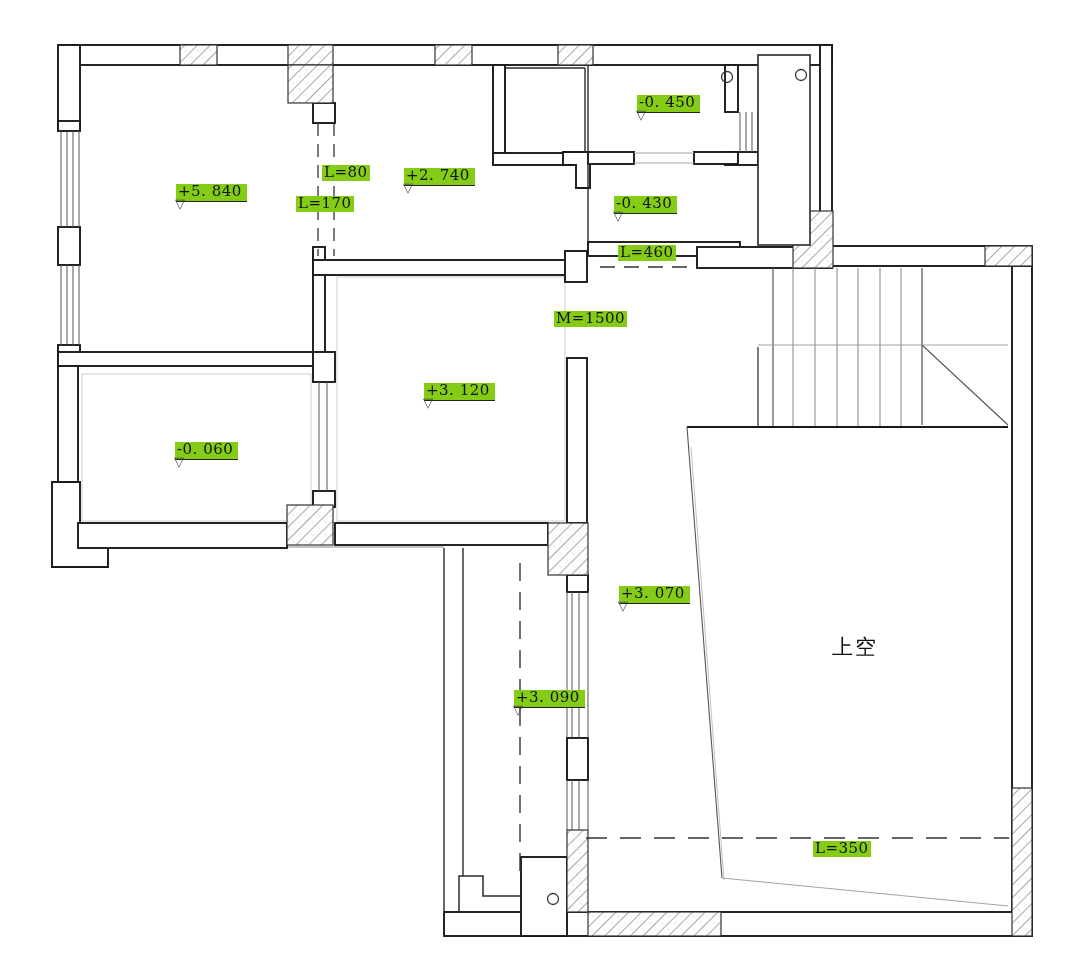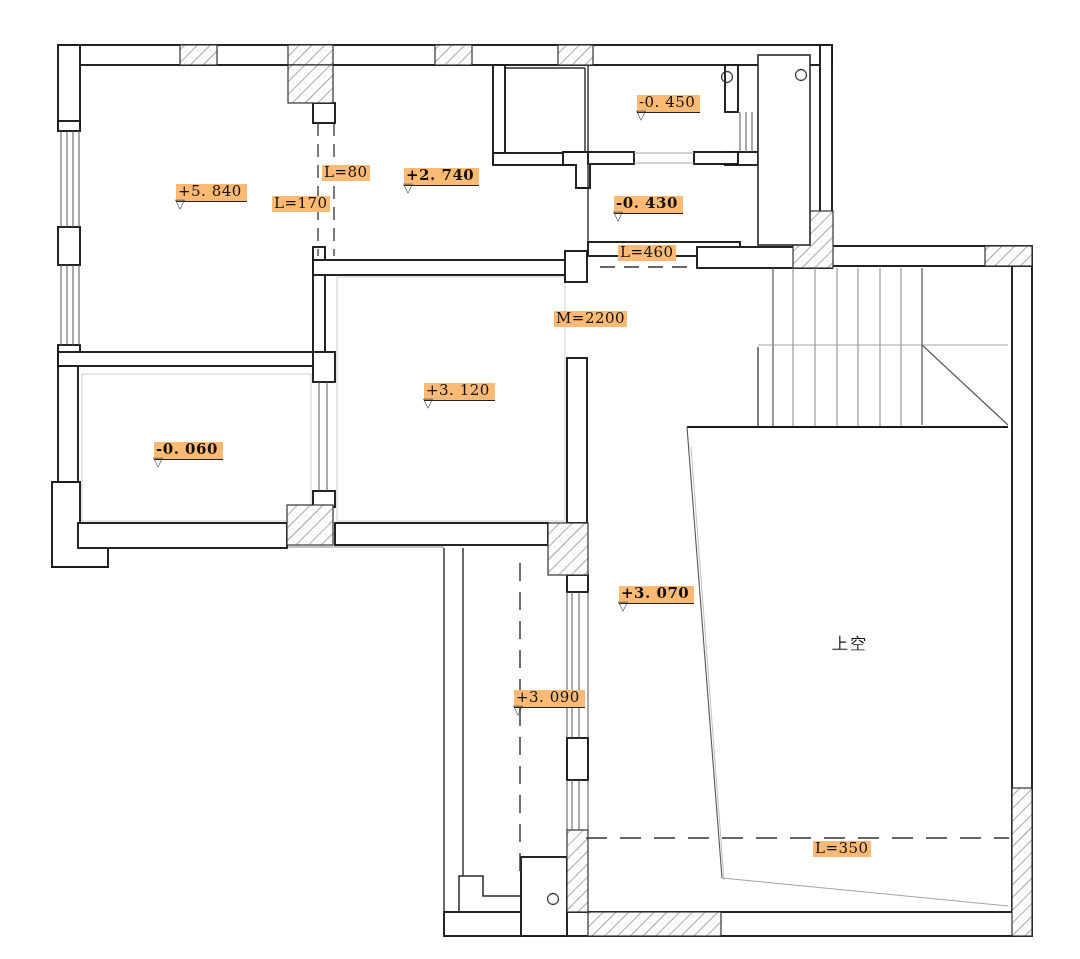--- a/index.html
+++ b/index.html
@@ -3,30 +3,30 @@
 <meta charset="utf-8">
 <style>
   html,body{margin:0;padding:0;background:#fff;}
   #stage{
     position:relative;width:1080px;height:959px;background:#fff;overflow:hidden;
     font-family:"DejaVu Serif","Liberation Serif",serif;
   }
   #plan-svg{position:absolute;left:0;top:0;}
   .lbl{
     position:absolute;white-space:nowrap;color:#111;font-size:15px;
-    background:#fdba74;line-height:1.05;letter-spacing:0.5px;
+    background:#84cc16;line-height:1.05;letter-spacing:0.5px;
   }
-  .lbl.b{font-weight:bold;}
+  .lbl.b{font-weight:normal;}
   .elev{padding:0 5px 1px 2px;border-bottom:1.2px solid #222;}
   .elev .tri{
     position:absolute;left:-1px;top:13px;font-size:13px;color:#444;
     background:transparent;font-family:"DejaVu Sans",sans-serif;letter-spacing:0;
   }
   .dim{padding:0 2px;text-align:right;}
-  .area{font-size:16px;letter-spacing:2px;background:transparent;
+  .area{font-size:21px;letter-spacing:2px;background:transparent;
     font-family:"DejaVu Sans","Liberation Sans",sans-serif;}
 </style>
 </head>
 <body>
 
 <div id="stage">
 
 <svg id="plan-svg" width="1080" height="959" viewBox="0 0 1080 959">
   <defs>
     <pattern id="hp" width="9" height="9" patternUnits="userSpaceOnUse" patternTransform="rotate(45)">
@@ -193,25 +193,25 @@
     <circle cx="801" cy="75" r="5.5"></circle>
     <circle cx="553" cy="899" r="5.5"></circle>
   </g>
 </svg>
 
 <div class="lbl elev" style="left:176px;top:184px"><span>+5. 840</span><span class="tri">▽</span></div>
 <div class="lbl elev b" style="left:404px;top:168px"><span>+2. 740</span><span class="tri">▽</span></div>
 <div class="lbl elev" style="left:637px;top:95px"><span>-0. 450</span><span class="tri">▽</span></div>
 <div class="lbl elev b" style="left:614px;top:196px"><span>-0. 430</span><span class="tri">▽</span></div>
 <div class="lbl elev" style="left:424px;top:383px"><span>+3. 120</span><span class="tri">▽</span></div>
-<div class="lbl elev b" style="left:154px;top:442px"><span>-0. 060</span><span class="tri">▽</span></div>
+<div class="lbl elev b" style="left:175px;top:442px"><span>-0. 060</span><span class="tri">▽</span></div>
 <div class="lbl elev b" style="left:619px;top:586px"><span>+3. 070</span><span class="tri">▽</span></div>
 <div class="lbl elev" style="left:514px;top:690px"><span>+3. 090</span><span class="tri">▽</span></div>
 
 <div class="lbl dim" style="left:322px;top:165px">L=80</div>
-<div class="lbl dim" style="left:272px;top:196px">L=170</div>
+<div class="lbl dim" style="left:296px;top:196px">L=170</div>
 <div class="lbl dim" style="left:618px;top:245px">L=460</div>
-<div class="lbl dim" style="left:554px;top:311px">M=2200</div>
+<div class="lbl dim" style="left:554px;top:311px">M=1500</div>
 <div class="lbl dim" style="left:813px;top:841px">L=350</div>
 
 <div class="lbl area" style="left:832px;top:636px">上空</div>
 
 </div>
 
 </body></html>

